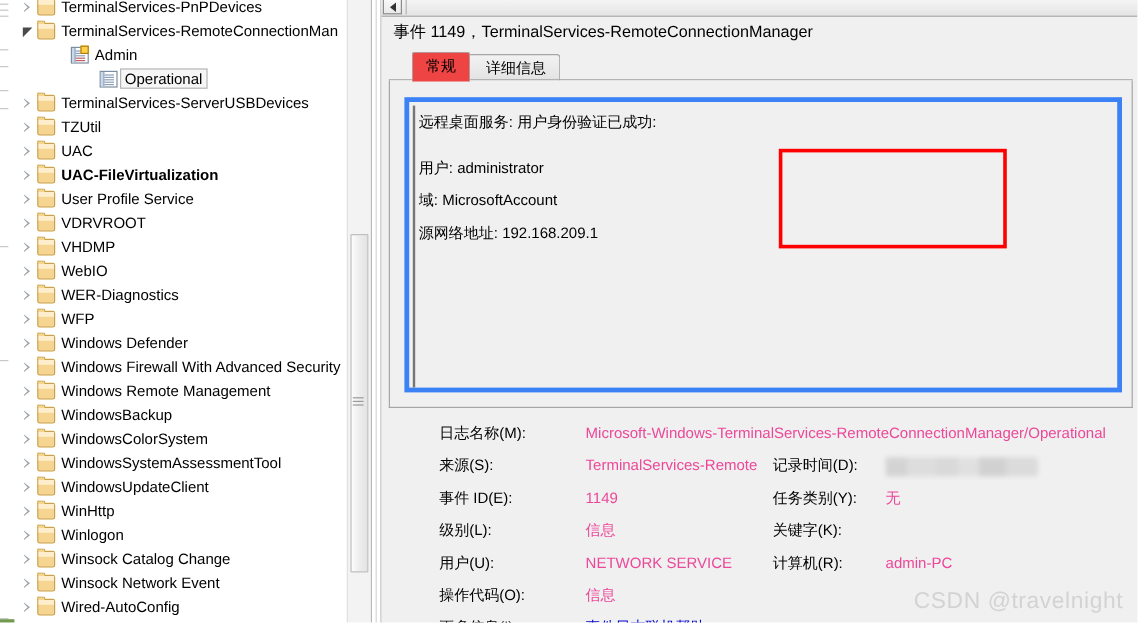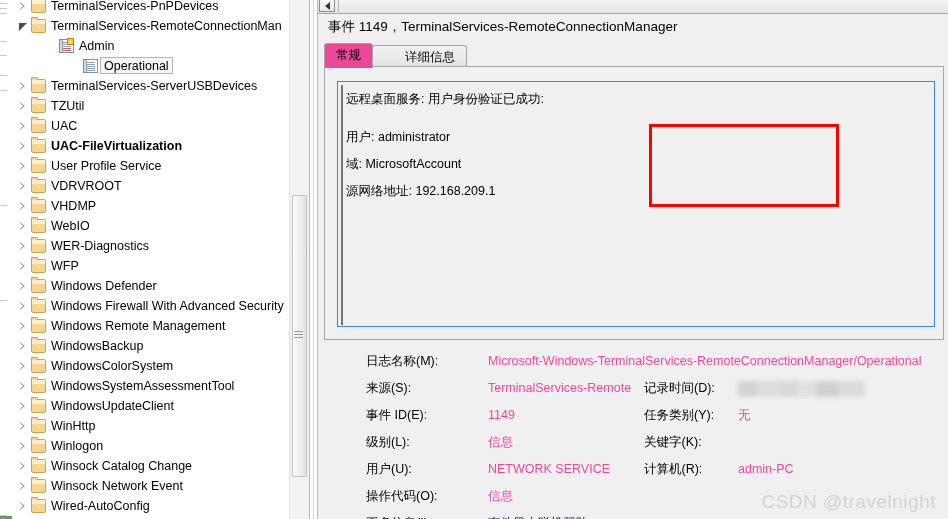--- a/index.html
+++ b/index.html
@@ -148,38 +148,38 @@
   }
 
   .tabbar{position:absolute;left:6px;top:43px;width:620px;height:24px;}
   .tab{
     position:absolute;top:0;height:24px;line-height:23px;
     padding:0 11px;font-size:12.5px;box-sizing:border-box;
     border:1px solid #a6a6a6;border-bottom:none;
     border-radius:3px 3px 0 0;
   }
   .tab.active{
-    background:#ec4899;color:#000;top:0;height:25px;z-index:3;
+    background:#ef4444;color:#000;top:0;height:25px;z-index:3;margin-left:19px;
   }
   .tab.inactive{
     background:linear-gradient(to bottom,#f2f2f2,#e2e2e2);color:#000;
     top:2px;height:23px;
   }
   .tabline{
     position:absolute;left:6px;top:66px;width:620px;height:1px;background:#a6a6a6;
   }
 
   .tabpage{
     position:absolute;left:6px;top:67px;width:620px;height:273px;
     background:#f0f0f0;border:1px solid #a6a6a6;border-top:none;box-sizing:border-box;
   }
 
   .msgbox{
     position:absolute;left:12px;top:14px;width:598px;height:246px;
-    background:#f0f0f0;border:1px solid #3b82f6;box-sizing:border-box;
+    background:#f0f0f0;border:4px solid #3b82f6;box-sizing:border-box;
     overflow:hidden;
   }
   .msgbox .msg-line{
     position:absolute;left:8px;font-size:12.5px;color:#000;white-space:nowrap;
   }
   .msgbox .caret{
     position:absolute;left:3px;top:3px;width:2px;height:240px;background:#767676;
   }
 
   .redbox{

